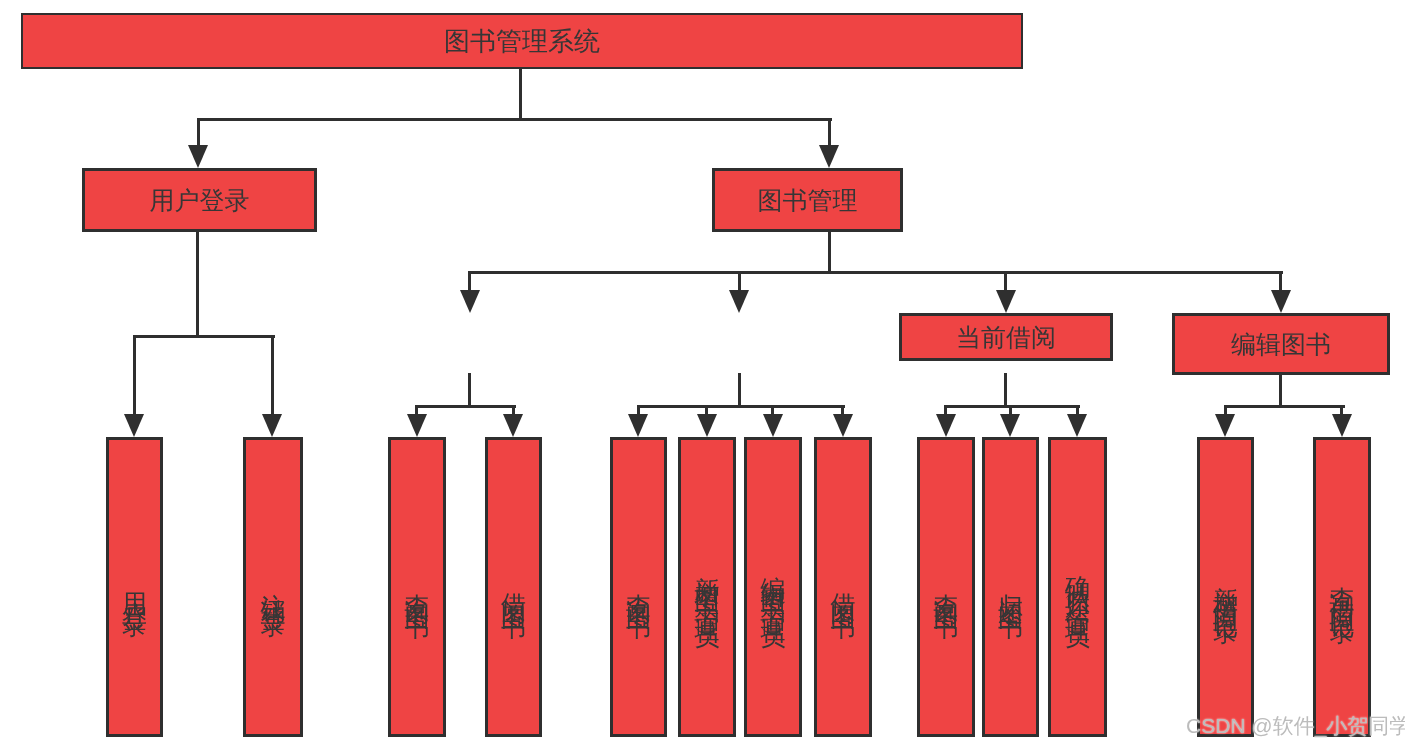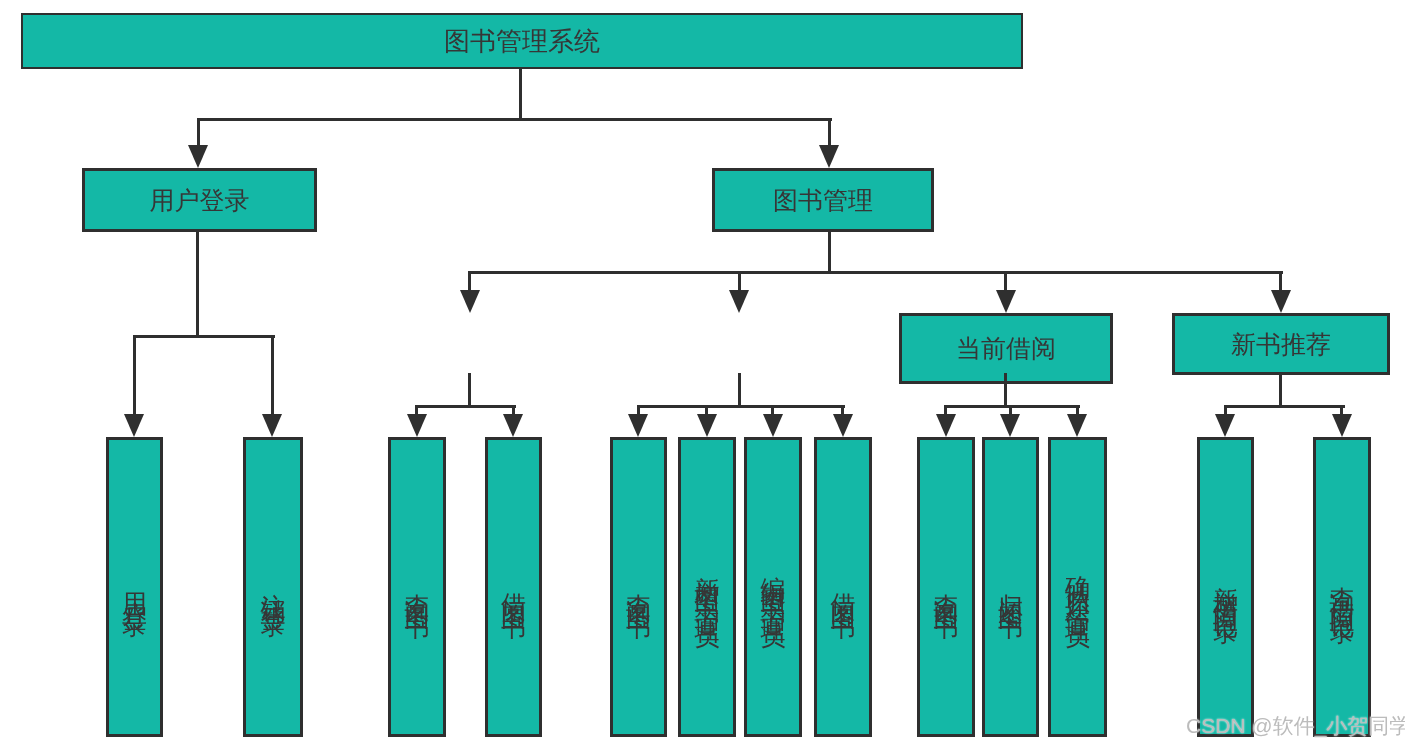--- a/index.html
+++ b/index.html
@@ -7,21 +7,21 @@
     --text:#363636;
     --wm:#bcbcbc;
     --bg:#ffffff;
   }
   html,body{margin:0;padding:0;background:var(--bg);}
   #canvas{
     position:relative;width:1405px;height:747px;background:var(--bg);
     font-family:"Liberation Sans","DejaVu Sans",sans-serif;overflow:hidden;
   }
   .box{
-    position:absolute;box-sizing:border-box;background:#14b8a6;
+    position:absolute;box-sizing:border-box;background:#ef4444;
     border:3px solid var(--line);color:var(--text);
     display:flex;align-items:center;justify-content:center;
     white-space:nowrap;
   }
   .root{border-width:2px;font-size:26px;}
   .lvl{font-size:25px;}
   .leaf{font-size:25px;}
   .leaf .vtext{
     writing-mode:vertical-rl;text-orientation:mixed;
     letter-spacing:7px;line-height:1;
@@ -40,24 +40,24 @@
   }
 </style>
 </head>
 <body>
 
 <div id="canvas">
 
   <div class="box root" style="left:21px;top:13px;width:1002px;height:56px">图书管理系统</div>
 
   <div class="box lvl" style="left:82px;top:168px;width:235px;height:64px">用户登录</div>
-  <div class="box lvl" style="left:712px;top:168px;width:222px;height:64px">图书管理</div>
+  <div class="box lvl" style="left:712px;top:168px;width:191px;height:64px">图书管理</div>
 
-  <div class="box lvl" style="left:899px;top:313px;width:214px;height:71px">当前借阅</div>
-  <div class="box lvl" style="left:1172px;top:313px;width:218px;height:62px">新书推荐</div>
+  <div class="box lvl" style="left:899px;top:313px;width:214px;height:48px">当前借阅</div>
+  <div class="box lvl" style="left:1172px;top:313px;width:218px;height:62px">编辑图书</div>
 
   <div class="box leaf" style="left:106px;top:437px;width:57px;height:300px">
     <span class="vtext">用户登录</span>
   </div>
   <div class="box leaf" style="left:243px;top:437px;width:60px;height:300px">
     <span class="vtext">注销登录</span>
   </div>
 
   <div class="box leaf" style="left:388px;top:437px;width:58px;height:300px">
     <span class="vtext">查询图书</span>

